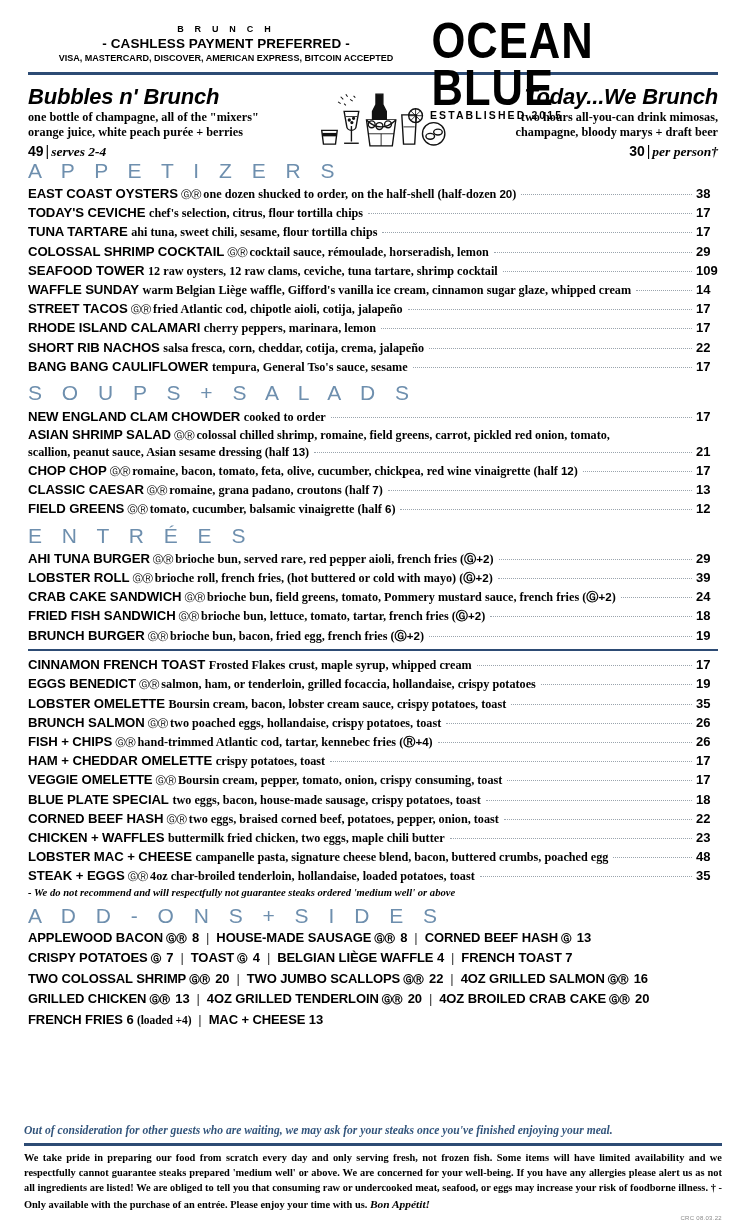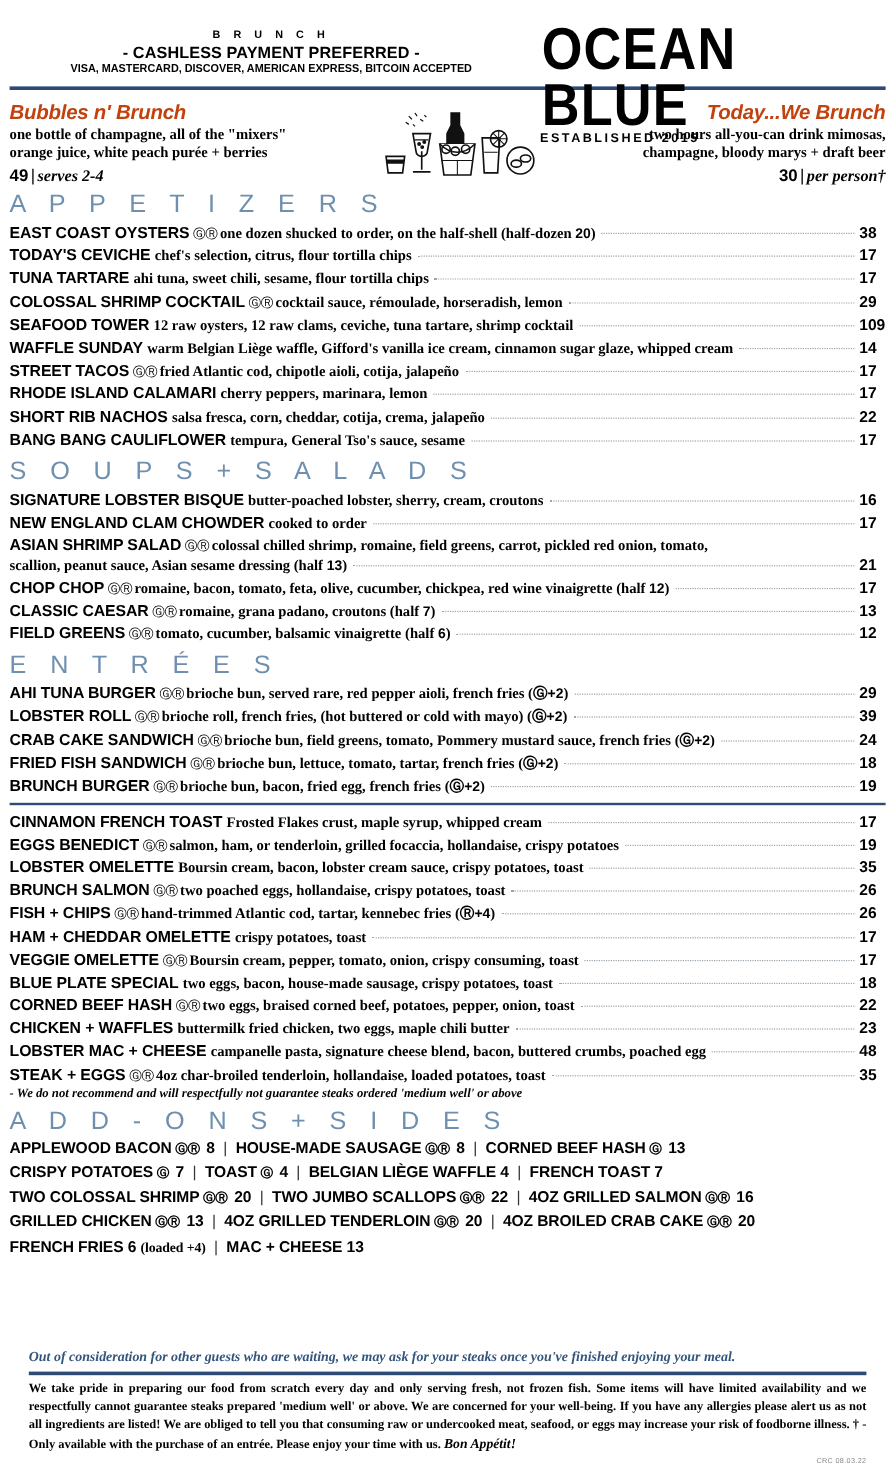--- a/index.html
+++ b/index.html
@@ -5,21 +5,21 @@
   * { box-sizing: border-box; }
   html, body { margin:0; padding:0; }
   body {
     width: 746px;
     height: 1229px;
     background: #ffffff;
     font-family: "Liberation Sans", sans-serif;
     color: #111;
     overflow: hidden;
   }
-  .page { width:746px; height:1229px; position:relative; padding: 0 8px; }
+  .page { width:746px; height:1229px; position:relative; padding: 0 28px; }
 
   
   .header { display:flex; align-items:flex-start; padding-top:18px; height:66px; }
   .header-left { flex:1; text-align:center; padding-right:6px; padding-top:6px; }
   .brunch-word {
     font-size:9px; letter-spacing:4.2px; font-weight:700; color:#000;
     margin-bottom:2px;
   }
   .cashless {
     font-size:13.5px; font-weight:700; letter-spacing:.1px; color:#000;
@@ -40,21 +40,21 @@
     margin-top:7px;
   }
   .rule-navy { height:3px; background:#2d4b74; margin:6px 0 0 0; }
 
   
   .specials { display:flex; align-items:flex-start; padding-top:10px; height:78px; }
   .sp-left { width:290px; }
   .sp-mid { flex:1; display:flex; justify-content:center; align-items:center; padding-top:4px;}
   .sp-right { width:272px; text-align:right; }
   .sp-title {
-    font-size:17px; font-weight:700; font-style:italic; letter-spacing:-0.2px; color:#c2410c;
+    font-size:22px; font-weight:700; font-style:italic; letter-spacing:-0.2px; color:#000000;
     line-height:1.05;
   }
   .sp-desc {
     font-family:"Liberation Serif", serif;
     font-size:12.6px; font-weight:700; line-height:1.18; color:#000; margin-top:2px;
     transform: scaleX(0.97); transform-origin: left top;
   }
   .sp-right .sp-desc { transform: scaleX(0.97); transform-origin: right top; }
   .sp-price { margin-top:3px; font-size:14px; font-weight:700; color:#000; }
   .sp-price .pipe { font-weight:400; padding:0 2px; }
@@ -250,25 +250,20 @@
         </div>
         <div class="item">
           <span class="txt"><span class="nm">BANG BANG CAULIFLOWER</span> <span class="ds">tempura, General Tso's sauce, sesame</span></span>
           <span class="dots"></span>
           <span class="pr">17</span>
         </div>
       </div>
       <div>
         <div class="section-title">S O U P S   +   S A L A D S</div>
         <div class="item">
-          <span class="txt"><span class="nm">SIGNATURE LOBSTER BISQUE</span> <span class="ds">butter-poached lobster, sherry, cream, croutons</span></span>
-          <span class="dots"></span>
-          <span class="pr">16</span>
-        </div>
-        <div class="item">
           <span class="txt"><span class="nm">NEW ENGLAND CLAM CHOWDER</span> <span class="ds">cooked to order</span></span>
           <span class="dots"></span>
           <span class="pr">17</span>
         </div>
         <div class="item-wrap2">
           <div class="line1"><span class="txt"><span class="nm">ASIAN SHRIMP SALAD</span><span class="sym">ⒼⓇ</span><span class="ds">colossal chilled shrimp, romaine, field greens, carrot, pickled red onion, tomato,</span></span></div>
           <div class="item">
             <span class="txt"><span class="ds">scallion, peanut sauce, Asian sesame dressing (half <b>13</b>)</span></span>
             <span class="dots"></span>
             <span class="pr">21</span>

